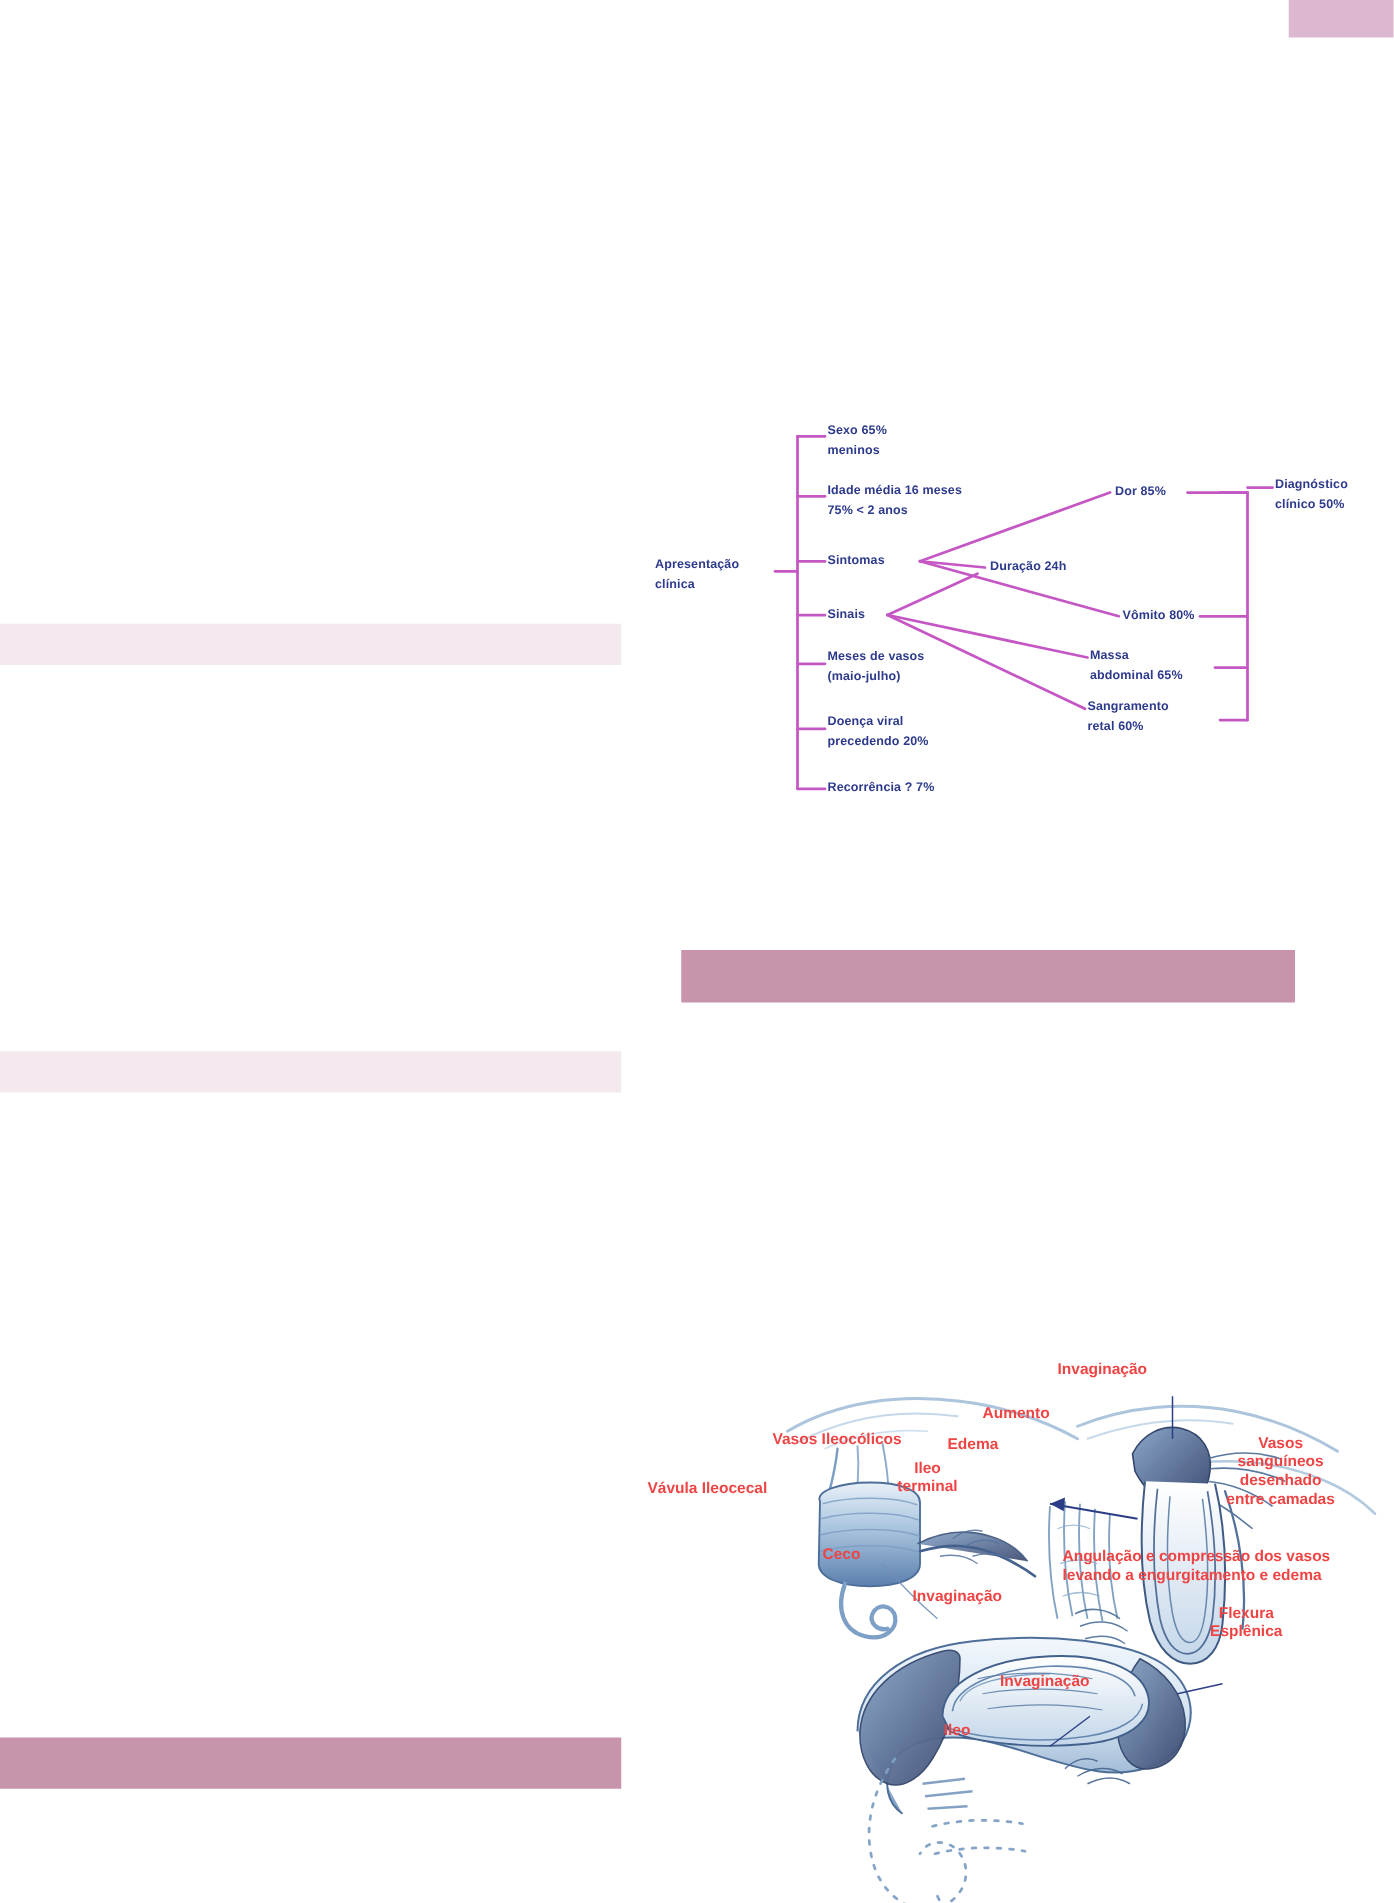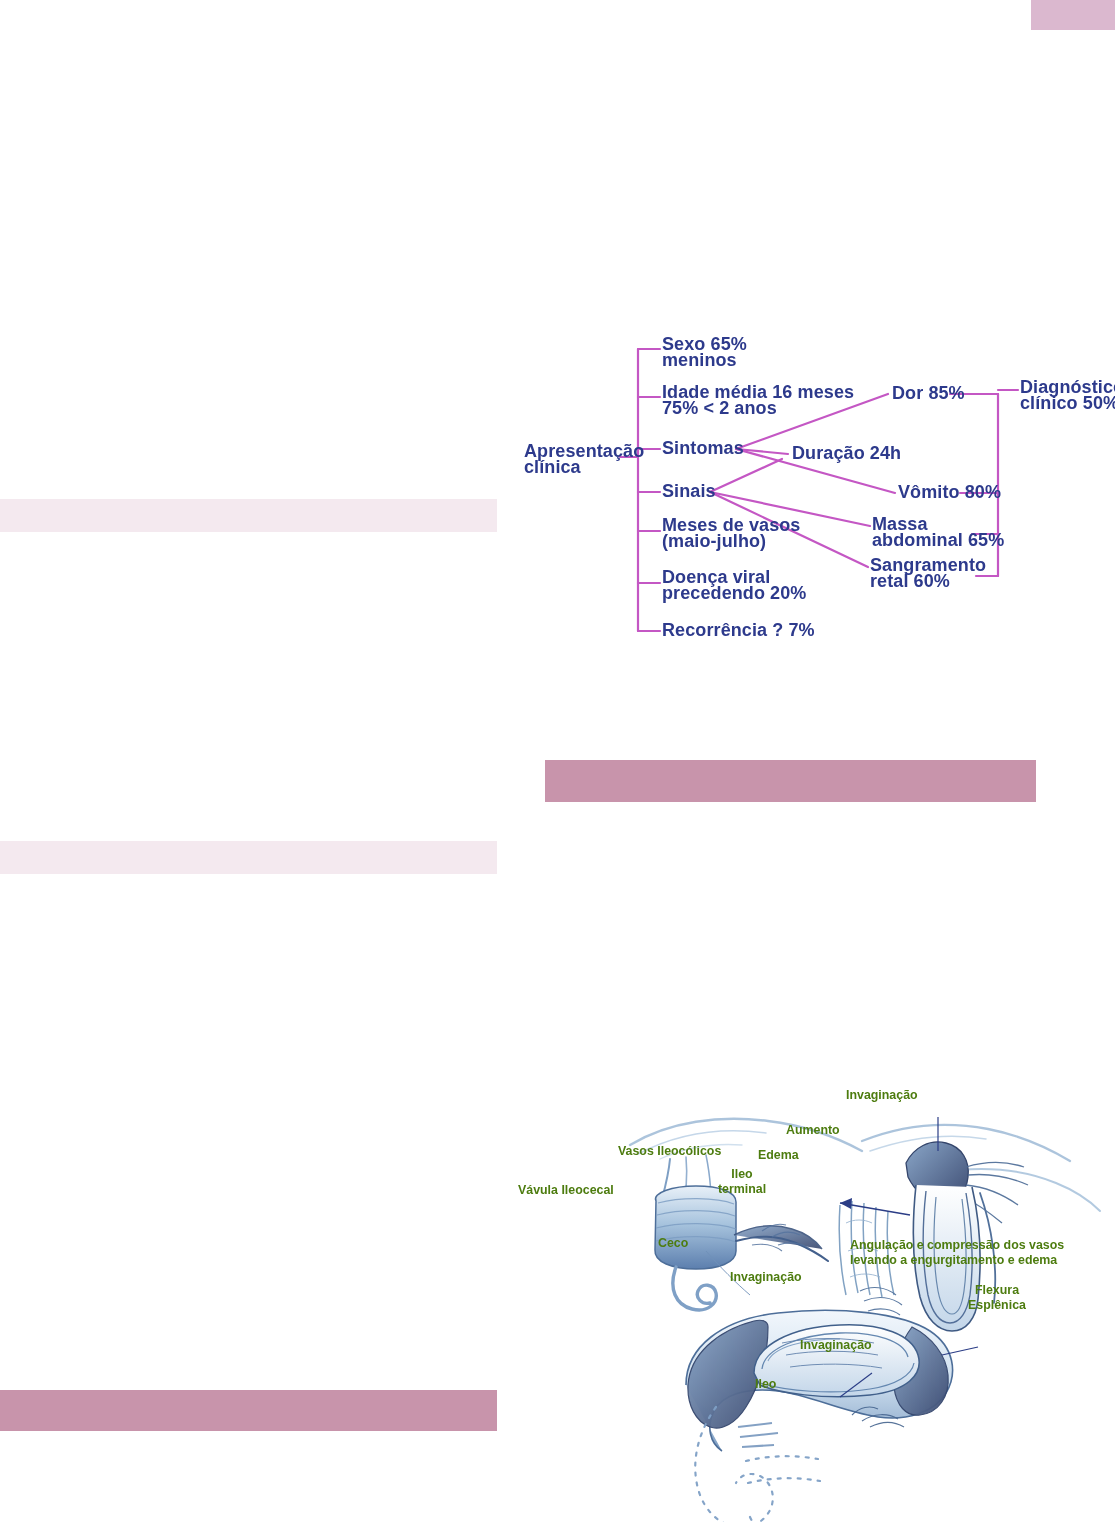--- a/index.html
+++ b/index.html
@@ -18,34 +18,34 @@
   .bar-light-2{left:0;top:841px;width:497px;height:33px;background:#f4e9ef;}
   .bar-dark-right{left:545px;top:760px;width:491px;height:42px;background:#c894ab;}
   .bar-dark-bottom{left:0;top:1390px;width:497px;height:41px;background:#c894ab;}
 
   
   #diagram-flow{position:absolute;left:520px;top:318px;width:595px;height:340px;}
   #diagram-flow svg{position:absolute;left:0;top:0;width:595px;height:340px;overflow:visible;}
   .dlabel{
     position:absolute;
     color:#2d3a8c;
-    font-size:18px;
+    font-size:10px;
     font-weight:bold;
     line-height:15.5px;
     letter-spacing:.1px;
     white-space:pre;
     font-family:"Liberation Sans",sans-serif;
   }
 
   
   #diagram-anatomy{position:absolute;left:510px;top:1055px;width:605px;height:467px;}
   #diagram-anatomy svg.art{position:absolute;left:0;top:0;width:605px;height:467px;overflow:visible;}
   .alabel{
     position:absolute;
-    color:#4d7c0f;
+    color:#ef4444;
     font-size:12.4px;
     font-weight:bold;
     line-height:15px;
     white-space:pre;
     font-family:"Liberation Sans",sans-serif;
   }
   .alabel.ctr{text-align:center;}
 </style>
 </head>
 <body>
@@ -295,20 +295,24 @@
 
     <div class="alabel" style="left:8px;top:128px;">Vávula Ileocecal</div>
     <div class="alabel" style="left:108px;top:89px;">Vasos Ileocólicos</div>
     <div class="alabel" style="left:148px;top:181px;">Ceco</div>
     <div class="alabel ctr" style="left:200px;top:112px;width:64px;">Ileo
 terminal</div>
     <div class="alabel" style="left:220px;top:215px;">Invaginação</div>
     <div class="alabel" style="left:248px;top:93px;">Edema</div>
     <div class="alabel" style="left:276px;top:68px;">Aumento</div>
     <div class="alabel" style="left:336px;top:33px;">Invaginação</div>
+    <div class="alabel ctr" style="left:452px;top:92px;width:125px;">Vasos
+sanguíneos
+desenhado
+entre camadas</div>
     <div class="alabel" style="left:340px;top:183px;">Angulação e compressão dos vasos
 levando a engurgitamento e edema</div>
     <div class="alabel ctr" style="left:444px;top:228px;width:86px;">Flexura
 Esplênica</div>
     <div class="alabel" style="left:290px;top:283px;">Invaginação</div>
     <div class="alabel" style="left:245px;top:322px;">Ileo</div>
   </div>
 
 </div>
 

